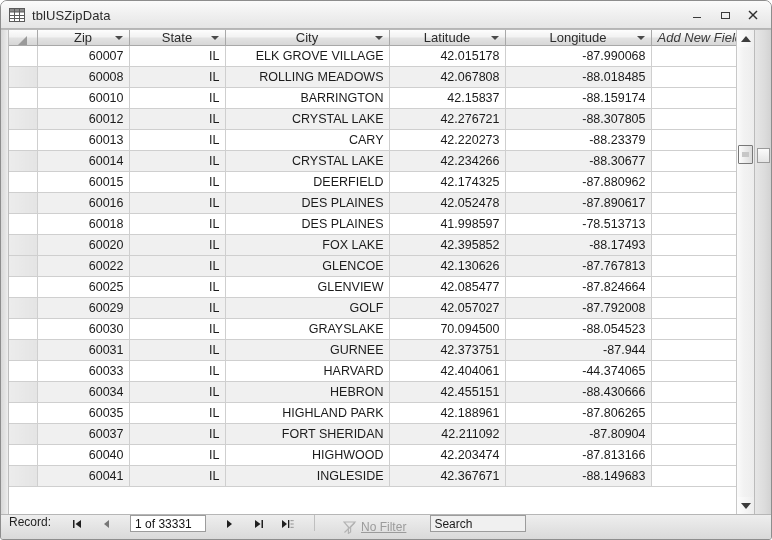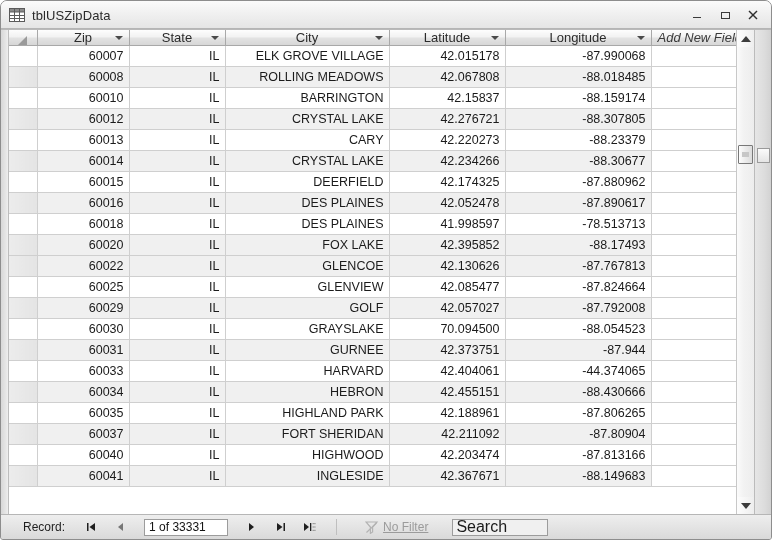--- a/index.html
+++ b/index.html
@@ -244,22 +244,21 @@
     min-width: 7px;
     background: linear-gradient(to right, #d8d8d8 0%, #e6e6e6 70%, #efefef 100%);
     border-right: 1px solid #bdbdbd;
   }
 
   
   #statusbar {
     height: 24px;
     min-height: 24px;
     display: flex;
-    align-items: center;
-    padding: 0 20px;
+    padding: 0 6px;
     background: linear-gradient(to bottom, #eeeeee 0%, #e4e4e4 50%, #d9d9d9 100%);
     border-top: 1px solid #b6b6b6;
     font-size: 12px;
     color: #1f1f1f;
     gap: 12px;
   }
   #nav-label {
     margin: 0 6px 0 2px;
     white-space: nowrap;
   }
@@ -268,21 +267,21 @@
     height: 18px;
     display: flex;
     align-items: center;
     justify-content: center;
     color: #1f1f1f;
     font-size: 11px;
     cursor: default;
   }
   .nav-btn svg { display:block; }
   #record-box {
-    width: 84px;
+    width: 76px;
     height: 17px;
     margin: 0 3px;
     background: #ffffff;
     border: 1px solid #9c9c9c;
     display: flex;
     align-items: center;
     padding-left: 4px;
     font-size: 12px;
     color: #121212;
     box-sizing: border-box;
@@ -299,21 +298,21 @@
   #filter-label { font-size: 12px; text-decoration: underline; }
   #search-box {
     width: 96px;
     height: 17px;
     margin-left: 12px;
     background: #f0f0f0;
     border: 1px solid #9c9c9c;
     display: flex;
     align-items: center;
     padding-left: 3px;
-    font-size: 16px;
+    font-size: 12px;
     color: #1a1a1a;
     box-sizing: border-box;
   }
   .nav-sep {
     width: 1px;
     height: 16px;
     background: #bfbfbf;
     margin: 0 6px;
   }
 </style>

